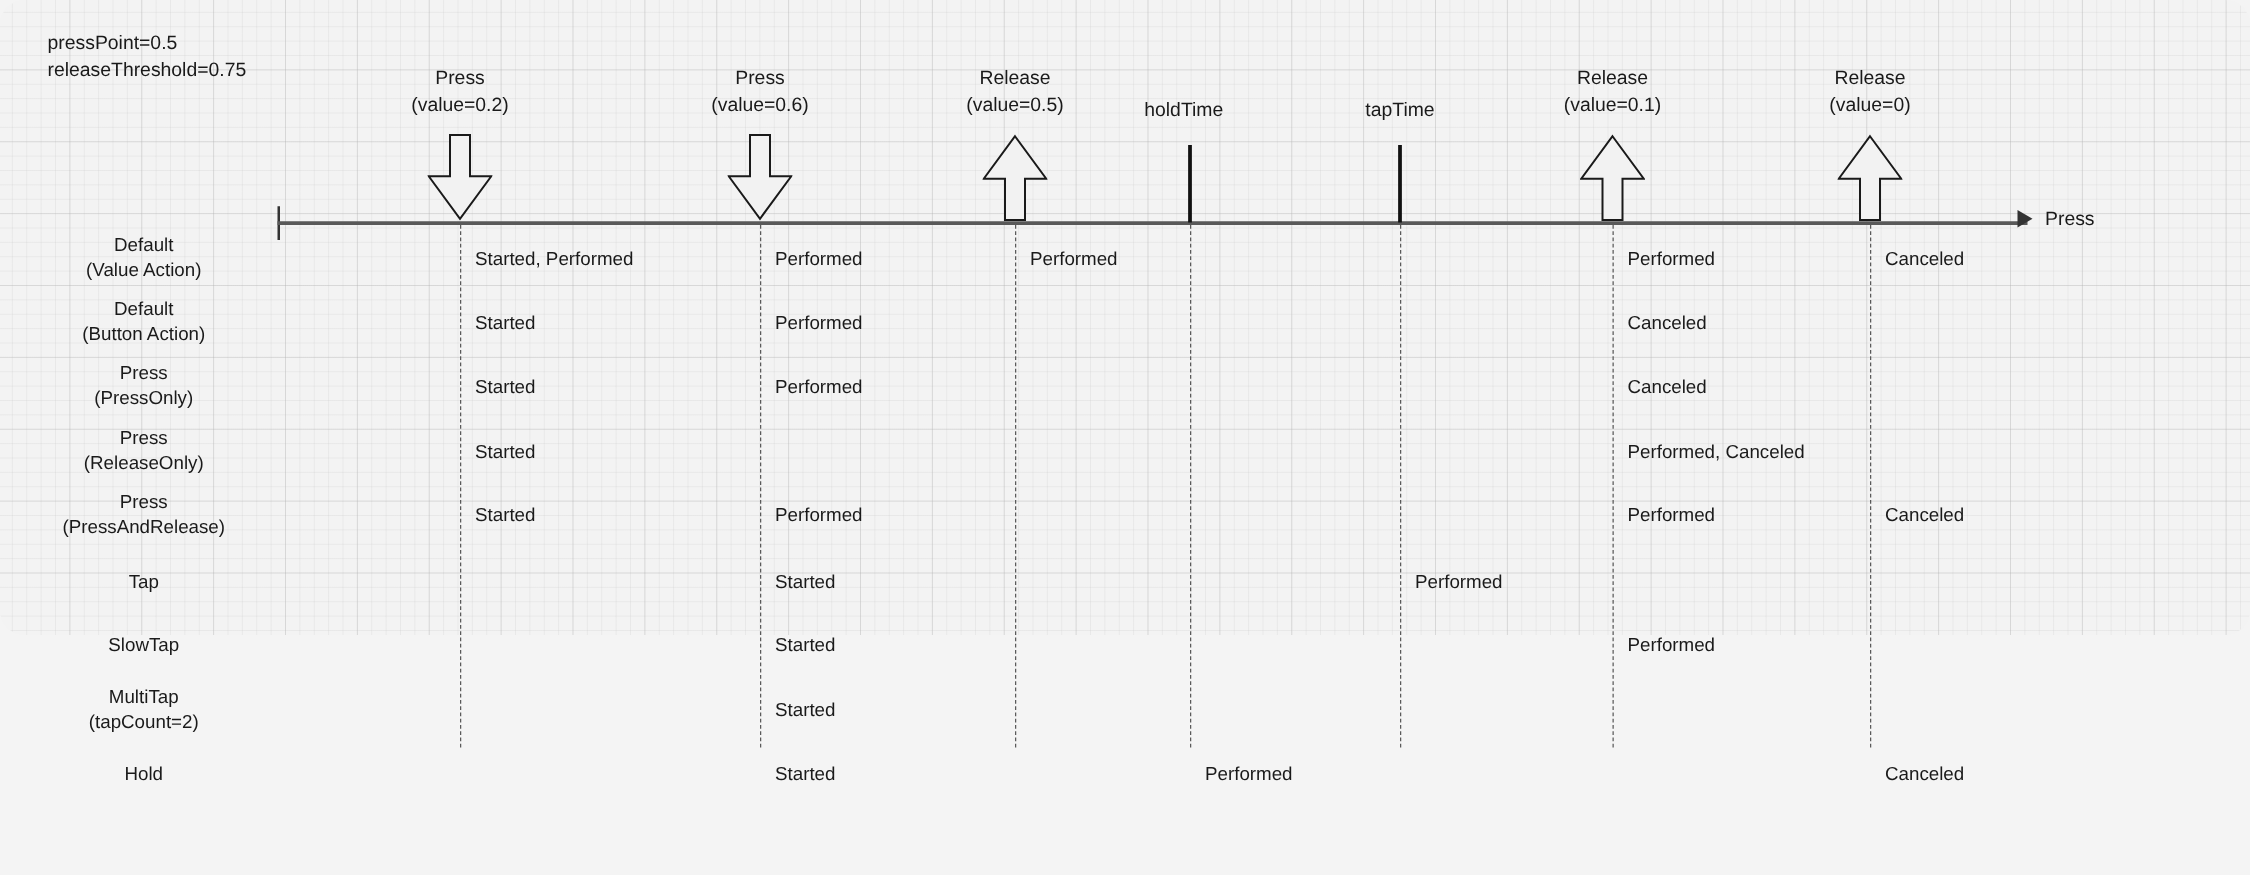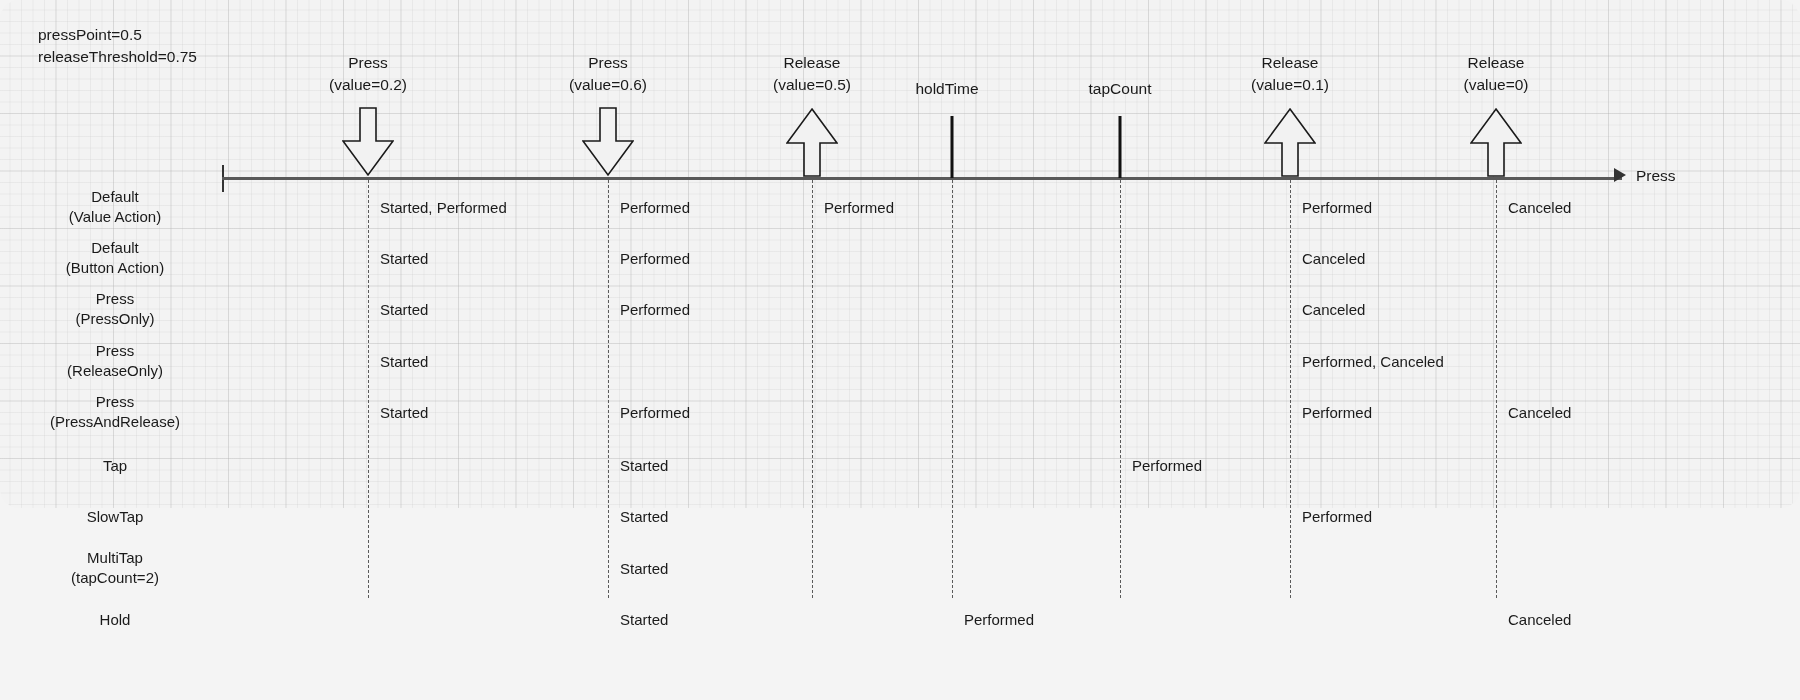--- a/index.html
+++ b/index.html
@@ -145,21 +145,21 @@
           <svg class="arrow" width="52" height="70" viewBox="0 0 52 70">
             <path d="M26 2 L51 36 L34 36 L34 69 L18 69 L18 36 L1 36 Z" fill="#f2f2f2" stroke="#1a1a1a" stroke-width="1.6" stroke-linejoin="miter"></path>
           </svg>
         </div>
       </div>
       <div class="marker" style="left: 0px;">
         <div class="caption one-line" style="left: 923px; margin-left: 24px;">holdTime</div>
         <div class="bar" style="left: 952px;"></div>
       </div>
       <div class="marker" style="left: 0px;">
-        <div class="caption one-line" style="left: 1120px;">tapCount</div>
+        <div class="caption one-line" style="left: 1120px;">tapTime</div>
         <div class="bar" style="left: 1120px;"></div>
       </div>
       <div class="marker" style="left: 0px;">
         <div class="caption" style="left: 1290px;">Release
 (value=0.1)</div>
         <div class="arrow-wrap" style="left: 1290px;">
           <svg class="arrow" width="52" height="70" viewBox="0 0 52 70">
             <path d="M26 2 L51 36 L34 36 L34 69 L18 69 L18 36 L1 36 Z" fill="#f2f2f2" stroke="#1a1a1a" stroke-width="1.6" stroke-linejoin="miter"></path>
           </svg>
         </div>

